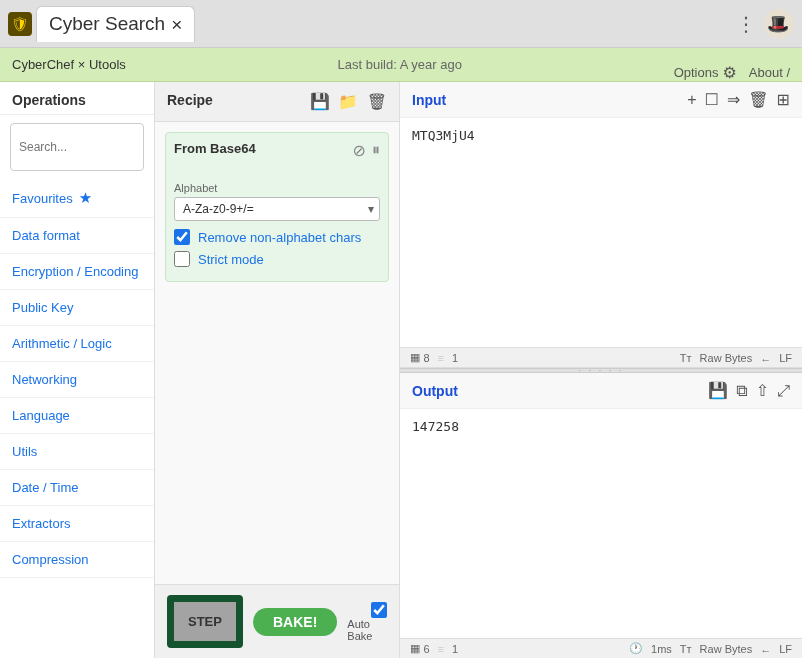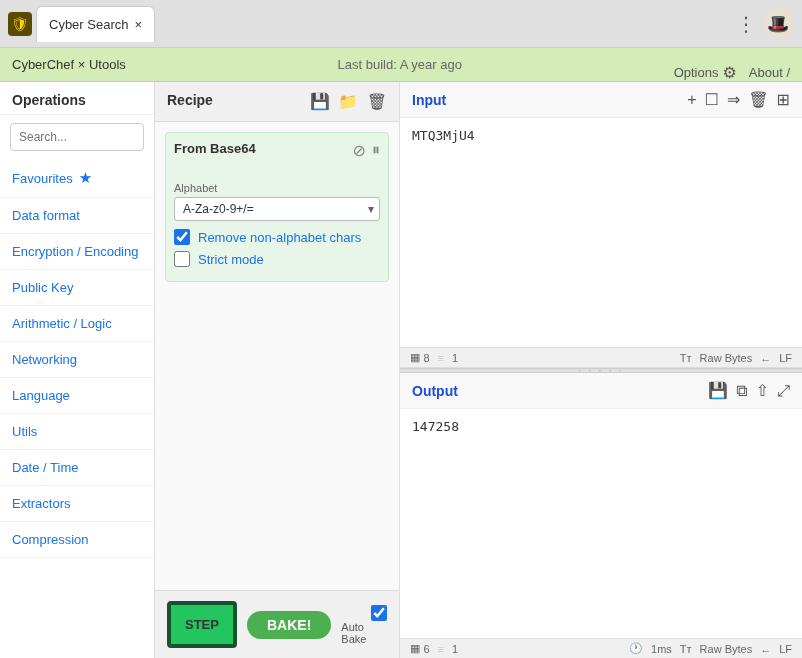--- a/index.html
+++ b/index.html
@@ -11,21 +11,21 @@
       border-bottom: 1px solid #ccc; padding: 0 8px; gap: 4px;
     }
     .tab-favicon {
       width: 24px; height: 24px; background: #5a4a00; border-radius: 4px;
       display: flex; align-items: center; justify-content: center; color: #ffd700; font-size: 14px;
     }
     .tab-item {
       display: flex; align-items: center; background: #fff; border-radius: 6px 6px 0 0;
       padding: 6px 12px; gap: 6px; height: 36px; border: 1px solid #ccc; border-bottom: none;
     }
-    .tab-item span { font-size: 13px; color: #333; }
+    .tab-item span { font-size: 19px; color: #333; }
     .tab-close { cursor: pointer; color: #888; font-size: 16px; line-height: 1; }
     .tab-menu-btn { margin-left: auto; display: flex; align-items: center; gap: 8px; }
     .dots-icon { color: #555; font-size: 20px; cursor: pointer; }
     .avatar { width: 30px; height: 30px; background: #e8e0d0; border-radius: 50%; display: flex; align-items: center; justify-content: center; font-size: 18px; }
 
     
     .top-bar {
       display: flex; align-items: center; background: #d4edb8; height: 34px;
       padding: 0 12px; border-bottom: 1px solid #b8d89a;
     }
@@ -48,21 +48,21 @@
       display: flex; flex-direction: column; overflow-y: auto;
     }
     .sidebar-header {
       padding: 10px 12px 6px; font-size: 14px; font-weight: bold; color: #333;
       border-bottom: 1px solid #eee;
     }
     .search-box {
       padding: 8px 10px;
     }
     .search-input {
-      width: 100%; border: 1px solid #ccc; border-radius: 4px; padding: 6px 8px;
+      width: 100%; border: 1px solid #ccc; border-radius: 4px; padding: 16px 8px;
       font-size: 12px; color: #666; outline: none;
     }
     .sidebar-item {
       padding: 10px 12px; cursor: pointer; color: #1a73e8; font-size: 13px;
       border-bottom: 1px solid #f0f0f0; display: flex; align-items: center; gap: 6px;
     }
     .sidebar-item .star-icon { color: #1a73e8; font-size: 15px; }
 
     
     .recipe-panel {
@@ -101,21 +101,21 @@
     .checkbox-row { display: flex; align-items: flex-end; gap: 8px; margin: 6px 0; }
     .checkbox-row input[type=checkbox] { width: 16px; height: 16px; accent-color: #1a73e8; cursor: pointer; }
     .checkbox-label { font-size: 13px; color: #1a73e8; cursor: pointer; }
 
     
     .recipe-footer {
       margin-top: auto; padding: 10px 12px; border-top: 1px solid #ddd;
       display: flex; align-items: center; gap: 10px; background: #f0f0f0;
     }
     .step-btn {
-      padding: 12px 14px; border: 4px solid #14532d; border-radius: 4px; background: #22c55e;
+      padding: 12px 14px; border: 7px solid #14532d; border-radius: 4px; background: #a3a3a3;
       font-size: 13px; cursor: pointer; color: #333; font-weight: bold;
     }
     .bake-btn {
       padding: 6px 20px; border: none; border-radius: 20px; background: #4caf50;
       font-size: 14px; font-weight: bold; cursor: pointer; color: #fff;
     }
     .auto-bake-wrapper { display: flex; flex-direction: column; align-items: flex-end; font-size: 11px; color: #555; }
     .auto-bake-wrapper input[type=checkbox] { width: 16px; height: 16px; accent-color: #1a73e8; }
 
     

